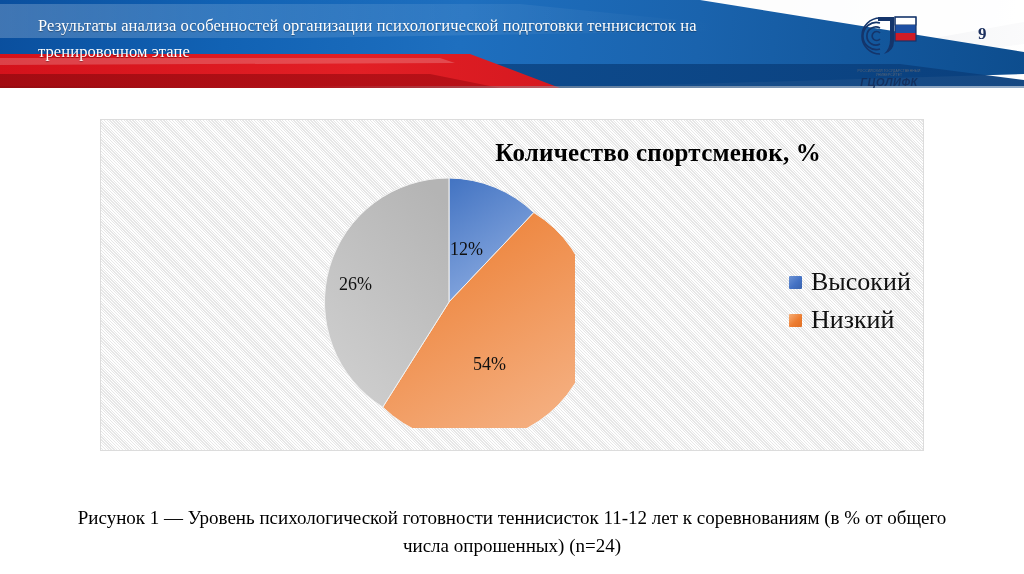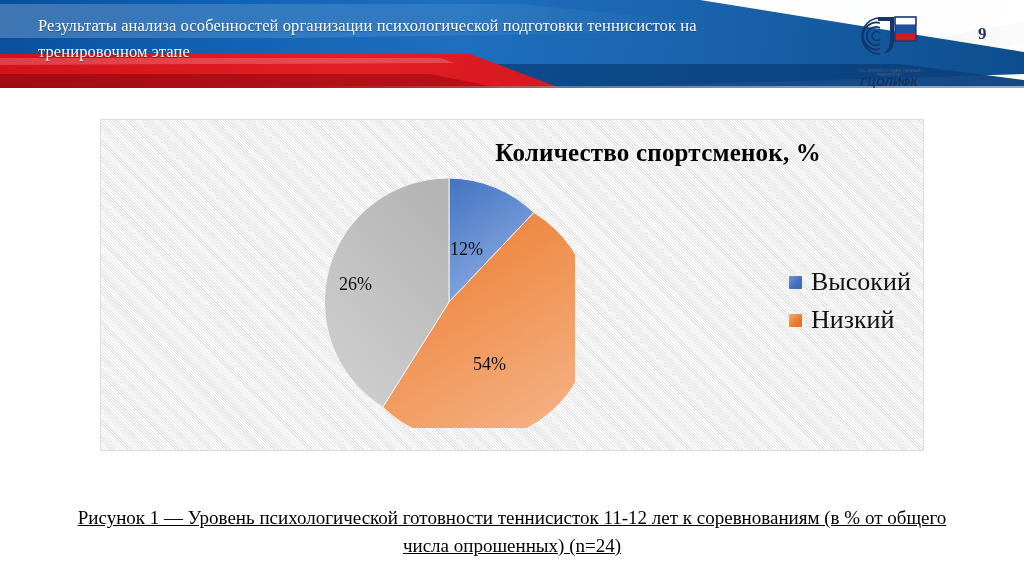--- a/index.html
+++ b/index.html
@@ -226,21 +226,20 @@
   .caption {
     position: absolute;
     left: 70px;
     top: 504px;
     width: 884px;
     text-align: center;
     font-family: "Liberation Serif", "DejaVu Serif", serif;
     font-size: 19px;
     line-height: 28px;
     color: #000000;
-    text-decoration: underline;
   }
 </style>
 </head>
 <body>
 
 <div class="header">
   <div class="hdr-layer hdr-silver-a"></div>
   <div class="hdr-layer hdr-silver-b"></div>
   <div class="hdr-layer hdr-white-sliver"></div>
   <div class="hdr-layer hdr-blue"></div>

